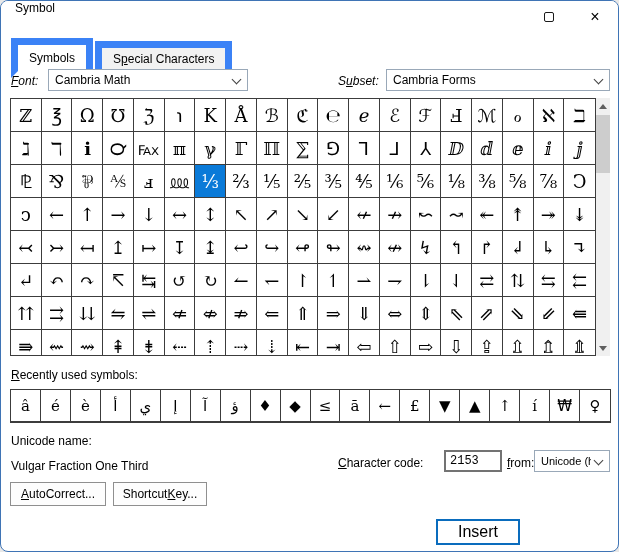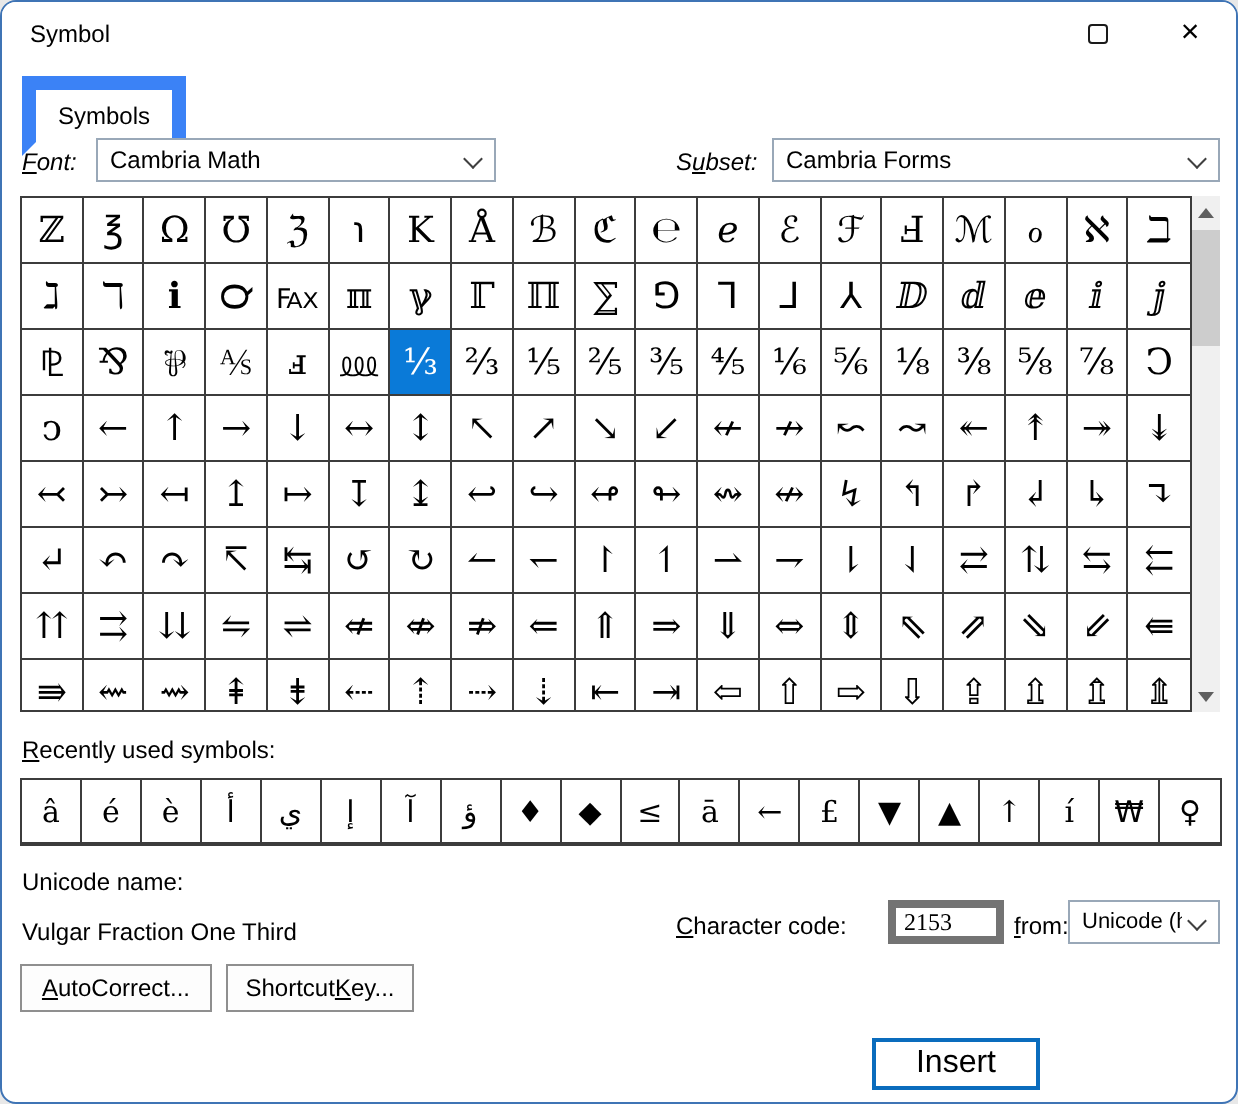--- a/index.html
+++ b/index.html
@@ -2,21 +2,21 @@
 <html><head>
 <meta charset="utf-8">
 <style>
   * { box-sizing: border-box; margin: 0; padding: 0; }
   html,body { width: 619px; height: 552px; background:#e8e8e8; }
   body { font-family: "Liberation Sans", sans-serif; font-size: 12px; color:#000; }
   .dialog { position:absolute; left:0; top:0; width:619px; height:552px; background:#fff;
             border:1px solid #3f74b5; border-radius:8px; overflow:hidden; }
 
   
-  .title-bar { position:absolute; top:0; left:0; right:0; height:32px; display:flex; align-items:center; background:#fff; }
+  .title-bar { position:absolute; top:0; left:0; right:0; height:32px; display:flex; align-items:flex-start; background:#fff; }
   .title-text { padding-left:14px; font-size:12px; }
   .win-buttons { margin-left:auto; display:flex; height:32px; }
   .win-btn { width:46px; height:32px; display:flex; align-items:center; justify-content:center; cursor:default; }
   .max-icon { width:10px; height:10px; border:1px solid #1a1a1a; border-radius:2px; }
   .close-glyph { font-size:16px; line-height:1; }
 
   
   .tabs { position:absolute; top:37px; left:10px; display:flex; align-items:flex-end; }
   .tab { padding:4px 11px 5px 11px; border:7px solid #3b82f6; background:#f2f2f2; margin-right:2px; }
   .tab.selected { background:#fff; padding:6px 11px 6px 11px; border-bottom-color:#fff; }
@@ -48,21 +48,21 @@
   .recent-wrap { position:absolute; left:9px; top:388px; width:601px; height:34px; border:1px solid #3c3c3c; overflow:hidden; background:#fff; }
   .recent-grid { display:grid; grid-auto-rows:32px; }
   .recent-grid .cell { font-size:15px; }
   .recent-grid .cell:nth-child(19n) { border-right:1px solid #3c3c3c; }
   .recent-grid .cell:nth-child(20n) { border-right:none; }
 
   
   .unicode-name-label { position:absolute; left:10px; top:433px; }
   .unicode-name-value { position:absolute; left:10px; top:458px; }
   .char-code-label { position:absolute; left:337px; top:455px; }
-  .char-code-input { position:absolute; left:443px; top:449px; width:58px; height:22px; border:4px solid #737373; padding:0 4px; font-size:12px; font-family:Liberation Serif, serif; }
+  .char-code-input { position:absolute; left:443px; top:449px; width:58px; height:22px; border:2px solid #737373; padding:0 4px; font-size:12px; font-family:Liberation Mono, monospace; }
   .from-label { position:absolute; left:506px; top:455px; }
   .from-combo { left:533px; top:449px; width:76px; font-size:11px; padding-right:18px; }
 
   
   .btn { position:absolute; height:24px; background:#fdfdfd; border:1px solid #8f8f8f; display:flex; align-items:center; justify-content:center; font-size:12px; }
   .autocorrect-btn { left:9px; top:481px; width:96px; }
   .shortcutkey-btn { left:112px; top:481px; width:94px; }
   .shortcut-text { position:absolute; left:216px; top:487px; }
 
   
@@ -84,20 +84,21 @@
         <div class="max-icon"></div>
       </div>
       <div class="win-btn">
         <span class="close-glyph">×</span>
       </div>
     </div>
   </div>
 
   <div class="tabs">
     <div class="tab selected">Symbols</div>
+    <div class="tab">S<u>p</u>ecial Characters</div>
   </div>
 
   <div class="label" style="left:10px; top:73px;"><u>F</u>ont:</div>
   <div class="combo" style="left:47px; top:68px; width:200px;">
     <span class="combo-value">Cambria Math</span>
     <span class="chev"></span>
   </div>
 
   <div class="label" style="left:337px; top:73px;">S<u>u</u>bset:</div>
   <div class="combo" style="left:385px; top:68px; width:224px;">

